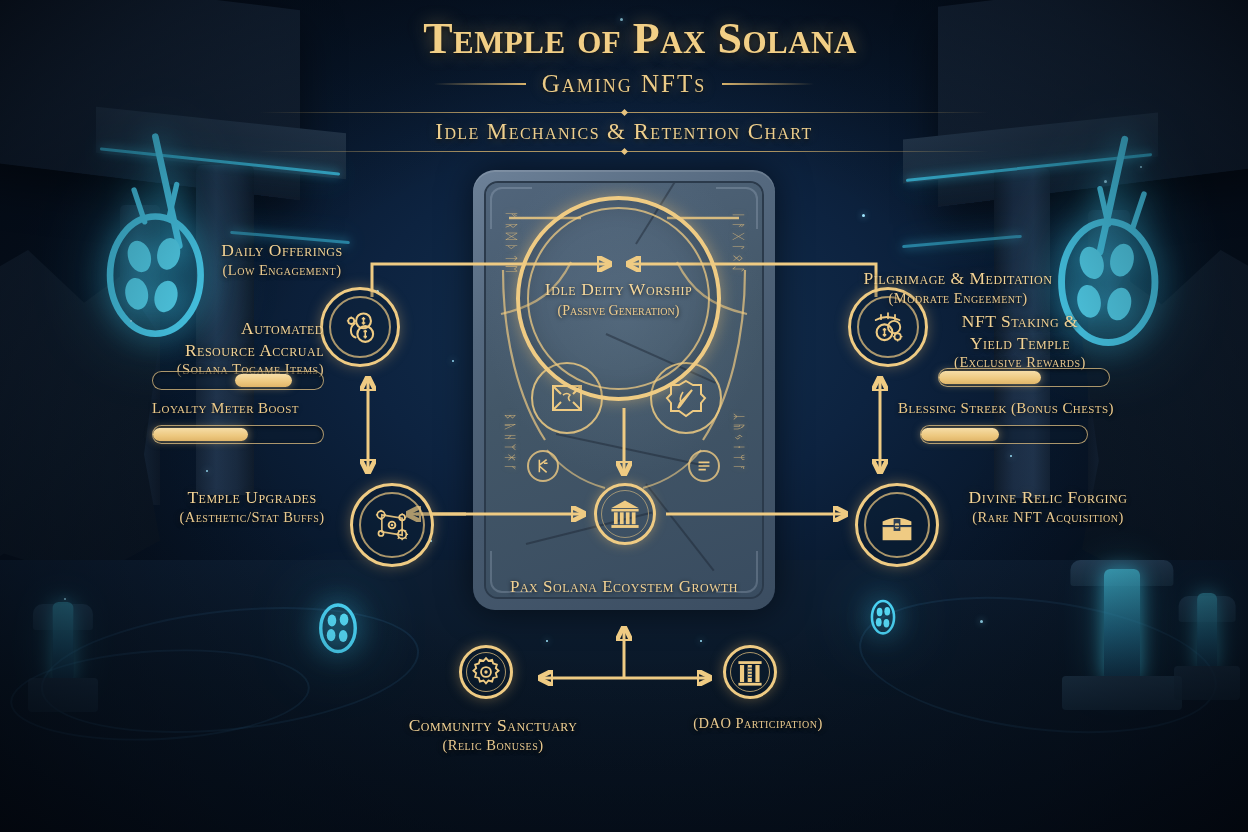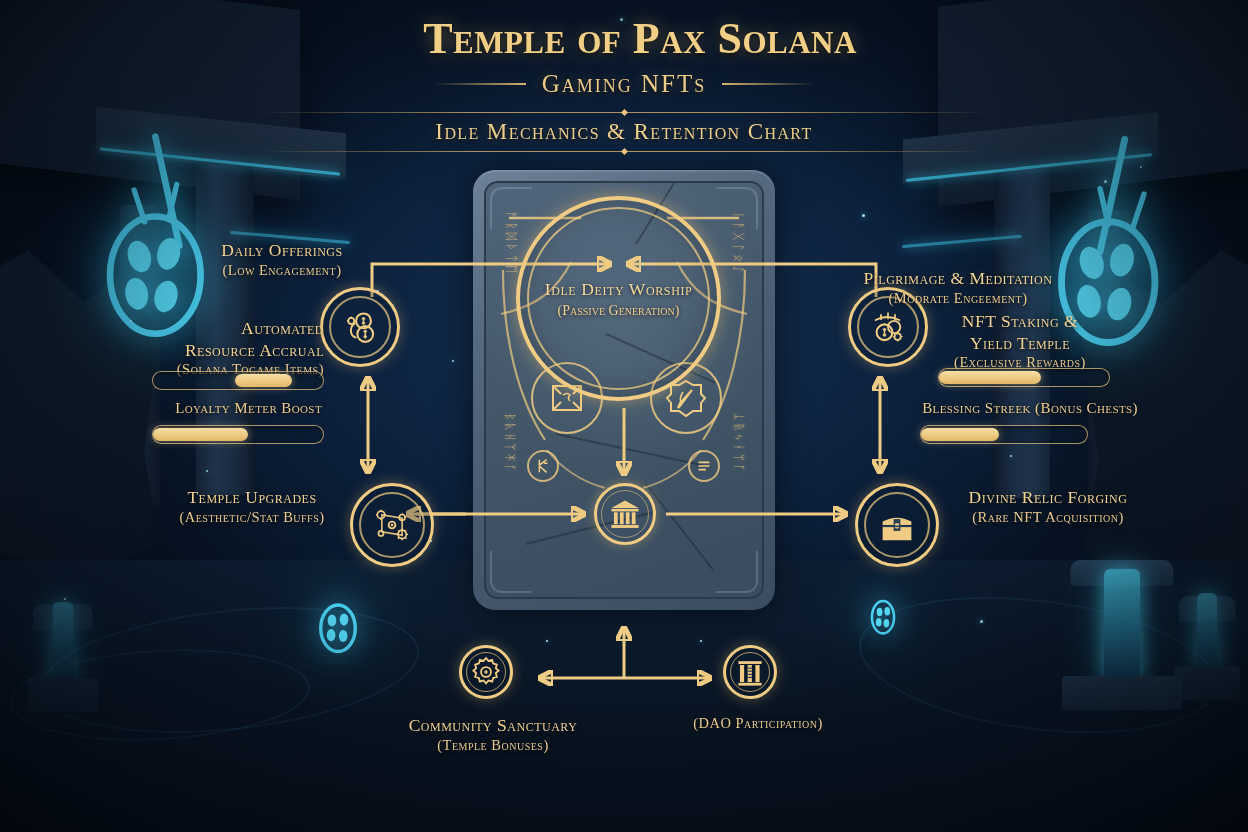--- a/index.html
+++ b/index.html
@@ -388,21 +388,21 @@
   .l-temple  { left: 152px; top: 487px; width: 200px; text-align: center; }
   .l-relic   { left: 948px; top: 487px; width: 200px; text-align: center; }
   .l-comm    { left: 400px; top: 715px; width: 186px; text-align: center; }
   .l-gov     { left: 648px; top: 715px; width: 220px; text-align: center; }
 
   .plain-lbl {
     position: absolute; z-index: 15;
     font-size: 15px; color: #ecca8a;
     font-variant: small-caps; letter-spacing: .4px;
     text-shadow: 0 1px 4px rgba(0,0,0,.85);
-    text-align: right;
+    text-align: left;
     font-family: Liberation Serif, serif;
   }
 
   
   .meter {
     position: absolute; z-index: 15;
     height: 19px; border-radius: 10px;
     border: 1.5px solid rgba(226,192,130,.75);
     background: rgba(10,26,45,.45);
     box-shadow: inset 0 1px 4px rgba(0,0,0,.45);
@@ -643,20 +643,21 @@
     <svg viewBox="0 0 40 40" width="34" height="34">
       <path d="M20 4 L36 13 L4 13 Z" fill="#efcb83"></path>
       <rect x="4" y="14" width="32" height="3" fill="#efcb83"></rect>
       <rect x="7" y="18" width="4.4" height="14" fill="#efcb83"></rect>
       <rect x="14" y="18" width="4.4" height="14" fill="#efcb83"></rect>
       <rect x="21" y="18" width="4.4" height="14" fill="#efcb83"></rect>
       <rect x="28" y="18" width="4.4" height="14" fill="#efcb83"></rect>
       <rect x="4" y="33" width="32" height="3.4" fill="#efcb83"></rect>
     </svg>
   </div>
+  <div class="eco-label">Pax Solana Ecoystem Growth</div>
 
   <div class="node n-daily">
     <svg viewBox="0 0 48 48" width="42" height="42">
       <circle cx="28" cy="17" r="8.5" fill="none" stroke="#efcb83" stroke-width="2.4"></circle>
       <path d="M28 12.5 v9 M26 14.5 h4 M26 19.5 h4" stroke="#efcb83" stroke-width="1.8" fill="none"></path>
       <circle cx="30" cy="32" r="9" fill="none" stroke="#efcb83" stroke-width="2.4"></circle>
       <path d="M30 27 v10 M28 29 h4 M28 35 h4" stroke="#efcb83" stroke-width="1.8" fill="none"></path>
       <path d="M18 20 q-6 4 -4 11 q1 4 5 5" stroke="#efcb83" stroke-width="2.2" fill="none" stroke-linecap="round"></path>
       <circle cx="14" cy="17" r="3.4" fill="none" stroke="#efcb83" stroke-width="2"></circle>
       <path d="M14 12 v2 M14 20 v2 M9 17 h2 M17 17 h2" stroke="#efcb83" stroke-width="1.6"></path>
@@ -734,21 +735,21 @@
     <span class="t2">(Aesthetic/Stat Buffs)</span>
   </div>
 
   <div class="lbl l-relic">
     <span class="t1">Divine Relic Forging</span>
     <span class="t2">(Rare NFT Acquisition)</span>
   </div>
 
   <div class="lbl l-comm">
     <span class="t1">Community Sanctuary</span>
-    <span class="t2">(Temple Bonuses)</span>
+    <span class="t2">(Relic Bonuses)</span>
   </div>
 
   <div class="lbl l-gov">
     <span class="t2">(DAO Participation)</span>
   </div>
 
   <div class="lbl l-auto">
     <span class="t1">Automated</span>
     <span class="t1">Resource Accrual</span>
     <span class="t2">(Solana Togame Items)</span>

